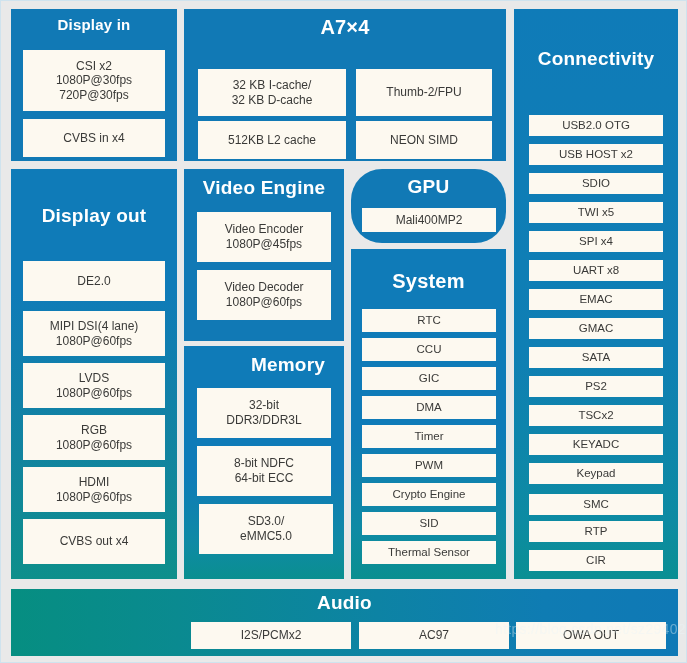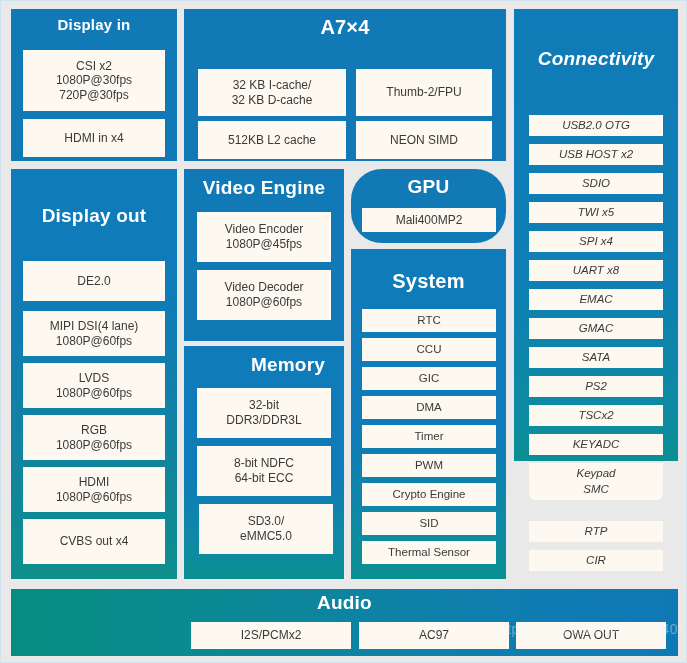--- a/index.html
+++ b/index.html
@@ -78,48 +78,48 @@
 </head>
 <body>
 
 <div id="soc-diagram">
 
   <div class="panel" style="left:10px; top:8px; width:166px; height:152px;">
     <div class="panel-title" style="font-size:15px; padding-top:8px;">Display in</div>
     <div class="box" style="left:12px; top:41px; width:142px; height:61px;">CSI x2
 1080P@30fps
 720P@30fps</div>
-    <div class="box" style="left:12px; top:110px; width:142px; height:38px;">HDMI in x4</div>
+    <div class="box" style="left:12px; top:110px; width:142px; height:38px;">CVBS in x4</div>
   </div>
 
   <div class="panel" style="left:183px; top:8px; width:322px; height:152px;">
     <div class="panel-title" style="font-size:20px; padding-top:8px;">A7×4</div>
     <div class="box" style="left:14px; top:60px; width:148px; height:47px;">32 KB I-cache/
 32 KB D-cache</div>
     <div class="box" style="left:172px; top:60px; width:136px; height:47px;">Thumb-2/FPU</div>
     <div class="box" style="left:14px; top:112px; width:148px; height:38px;">512KB L2 cache</div>
     <div class="box" style="left:172px; top:112px; width:136px; height:38px;">NEON SIMD</div>
   </div>
 
-  <div class="panel grad-v3" style="left:513px; top:8px; width:164px; height:452px;font-style:italic;">
+  <div class="panel grad-v3" style="left:513px; top:8px; width:164px; height:570px;">
     <div class="panel-title" style="font-size:19px; padding-top:40px;">Connectivity</div>
     <div class="box small" style="left:15px; top:106px; width:134px; height:21px;">USB2.0 OTG</div>
     <div class="box small" style="left:15px; top:135px; width:134px; height:21px;">USB HOST x2</div>
     <div class="box small" style="left:15px; top:164px; width:134px; height:21px;">SDIO</div>
     <div class="box small" style="left:15px; top:193px; width:134px; height:21px;">TWI x5</div>
     <div class="box small" style="left:15px; top:222px; width:134px; height:21px;">SPI x4</div>
     <div class="box small" style="left:15px; top:251px; width:134px; height:21px;">UART x8</div>
     <div class="box small" style="left:15px; top:280px; width:134px; height:21px;">EMAC</div>
     <div class="box small" style="left:15px; top:309px; width:134px; height:21px;">GMAC</div>
     <div class="box small" style="left:15px; top:338px; width:134px; height:21px;">SATA</div>
     <div class="box small" style="left:15px; top:367px; width:134px; height:21px;">PS2</div>
     <div class="box small" style="left:15px; top:396px; width:134px; height:21px;">TSCx2</div>
     <div class="box small" style="left:15px; top:425px; width:134px; height:21px;">KEYADC</div>
     <div class="box small" style="left:15px; top:454px; width:134px; height:21px;">Keypad</div>
-    <div class="box small" style="left:15px; top:470px; width:134px; height:21px;border-radius:6px;">SMC</div>
+    <div class="box small" style="left:15px; top:485px; width:134px; height:21px;">SMC</div>
     <div class="box small" style="left:15px; top:512px; width:134px; height:21px;">RTP</div>
     <div class="box small" style="left:15px; top:541px; width:134px; height:21px;">CIR</div>
   </div>
 
   <div class="panel grad-v" style="left:10px; top:168px; width:166px; height:410px;">
     <div class="panel-title" style="font-size:19px; padding-top:37px;">Display out</div>
     <div class="box" style="left:12px; top:92px;  width:142px; height:40px;">DE2.0</div>
     <div class="box" style="left:12px; top:142px; width:142px; height:45px;">MIPI DSI(4 lane)
 1080P@60fps</div>
     <div class="box" style="left:12px; top:194px; width:142px; height:45px;">LVDS

